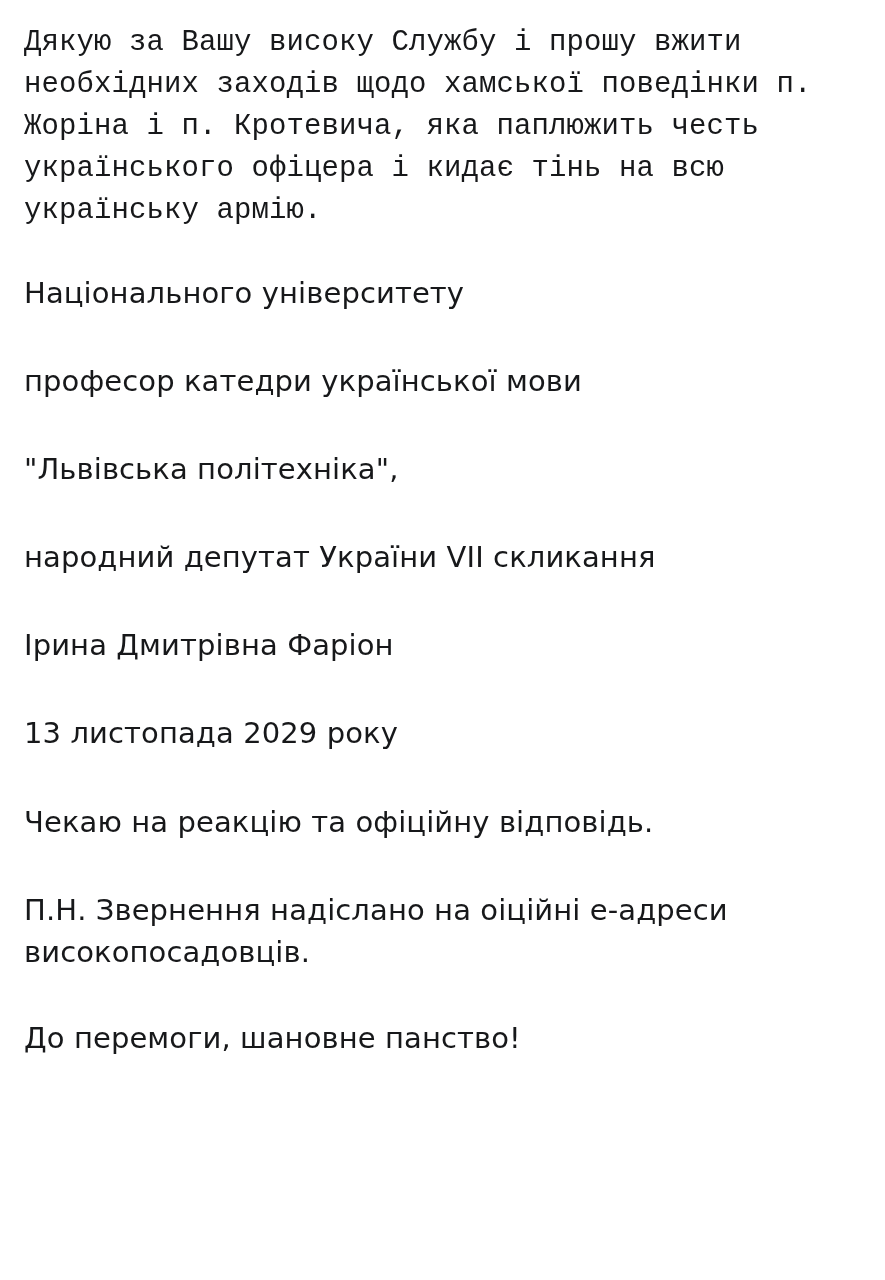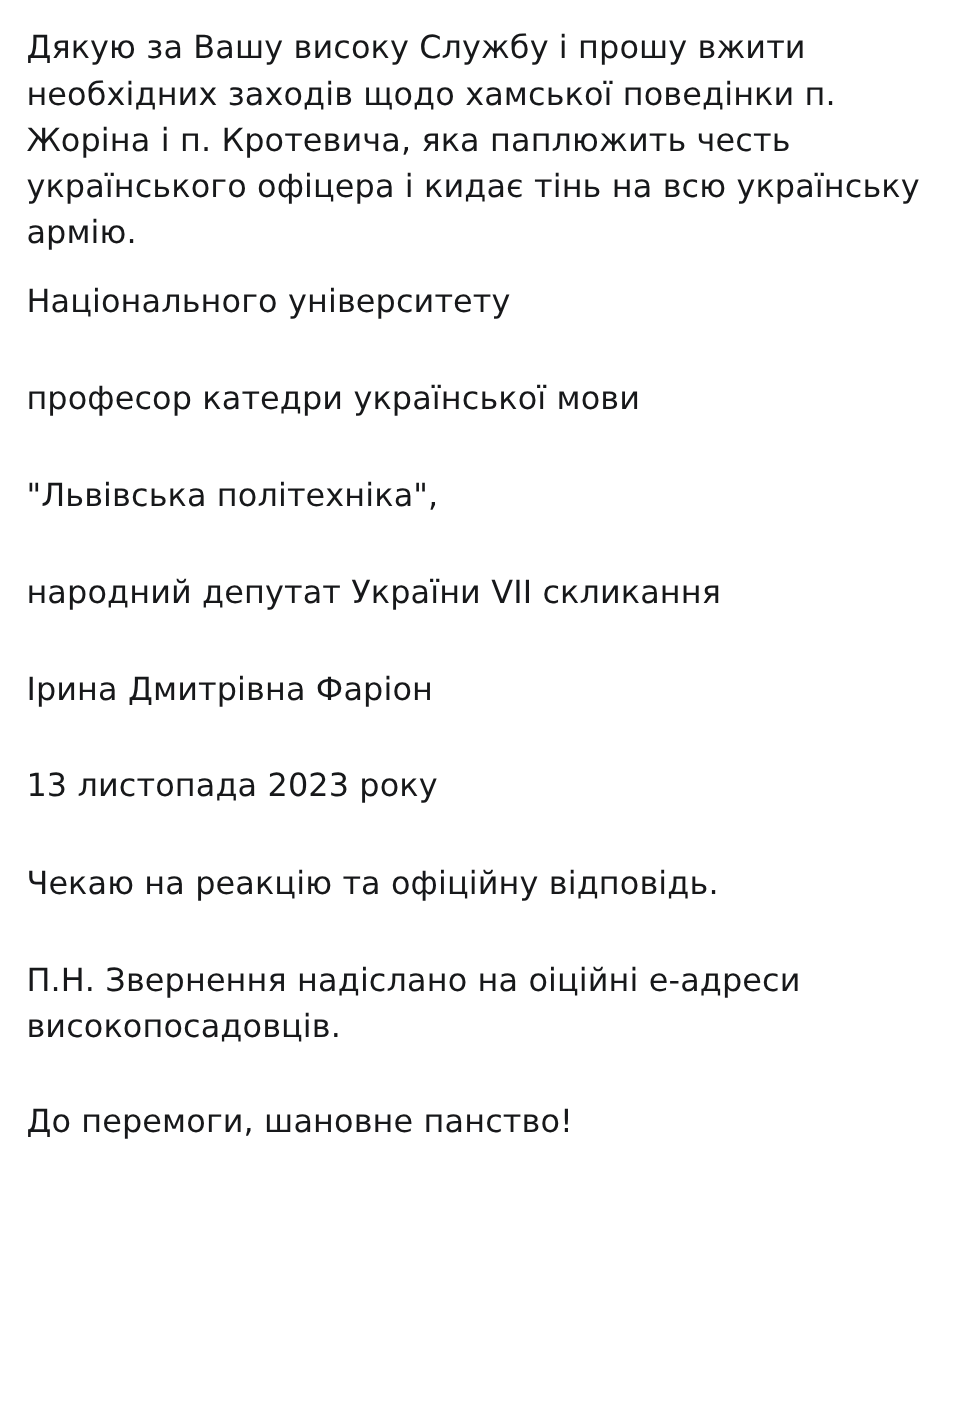--- a/index.html
+++ b/index.html
@@ -29,21 +29,22 @@
     color: #17181a;
     margin: 0;
   }
   .para {
     margin: 0 0 46px 0;
   }
   .para.tight {
     margin-bottom: 44px;
   }
   .para.first {
-    margin-bottom: 21px;
+    margin-bottom: 40px;
+    font-family: Liberation Mono, monospace;
   }
   .para.last {
     margin-bottom: 0;
   }
 </style>
 </head>
 <body>
 
 <div class="page">
 
@@ -53,21 +54,21 @@
   <p class="block para">Національного університету</p>
 
   <p class="block para">професор катедри української мови</p>
 
   <p class="block para">"Львівська політехніка",</p>
 
   <p class="block para">народний депутат України VII скликання</p>
 
   <p class="block para">Ірина Дмитрівна Фаріон</p>
 
-  <p class="block para">13 листопада 2023 року</p>
+  <p class="block para">13 листопада 2029 року</p>
 
   <p class="block para">Чекаю на реакцію та офіційну відповідь.</p>
 
   <p class="block para tight">П.Н. Звернення надіслано на оіційні е-адреси високопосадовців.</p>
 
   <p class="block para last">До перемоги, шановне панство!</p>
 
 </div>
 
 </body></html>

